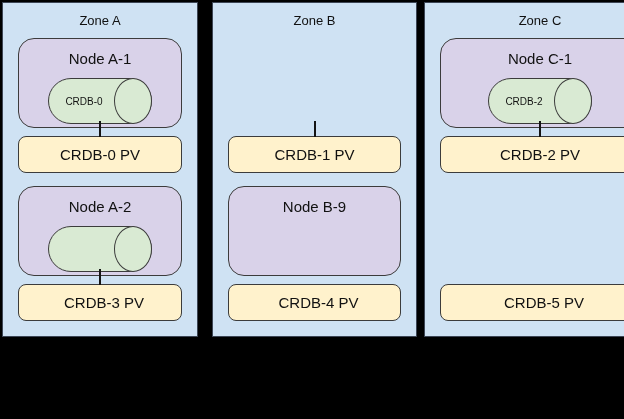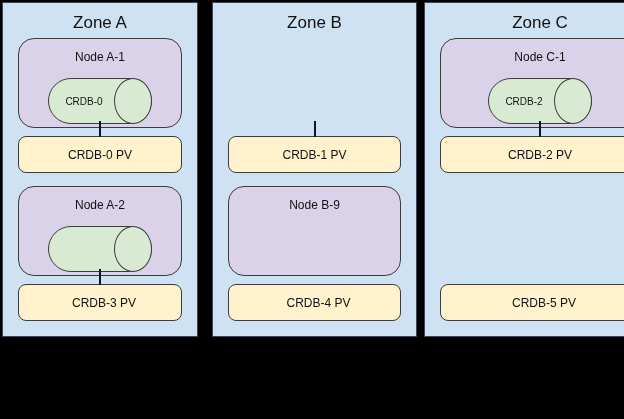--- a/index.html
+++ b/index.html
@@ -19,39 +19,39 @@
     border: 1.5px solid #3d4655;
     box-sizing: border-box;
   }
   .zone-a { left: 2px;   width: 196px; }
   .zone-b { left: 212px; width: 205px; }
   .zone-c { left: 424px; width: 232px; }
   .zone-title {
     position: absolute;
     top: 10px; left: 0; right: 0;
     text-align: center;
-    font-size: 17px;
+    font-size: 13px;
     color: #111;
   }
   .node {
     position: absolute;
     left: 15px; right: 15px;
     height: 90px;
     background: #d9d2e9;
     border: 1.4px solid #3c3c3c;
     border-radius: 16px;
     box-sizing: border-box;
   }
   .node.slot1 { top: 35px; }
   .node.slot2 { top: 183px; }
   .node-label {
     position: absolute;
     top: 11px; left: 0; right: 0;
     text-align: center;
-    font-size: 12px;
+    font-size: 15px;
     color: #111;
   }
   .cyl {
     position: absolute;
     top: 39px;
     left: 50%;
     transform: translateX(-50%);
     width: 104px;
     height: 46px;
   }
@@ -102,21 +102,21 @@
     border: 1.4px solid #3c3c3c;
     border-radius: 8px;
     box-sizing: border-box;
     display: flex;
     align-items: center;
     justify-content: center;
   }
   .pv.slot1 { top: 133px; }
   .pv.slot2 { top: 281px; padding-left: 8px; }
   .pv-label {
-    font-size: 12px;
+    font-size: 15px;
     color: #111;
   }
 </style>
 </head>
 <body>
 
 <div class="canvas">
 
   <div class="zone zone-a">
     <div class="zone-title">Zone A</div>

